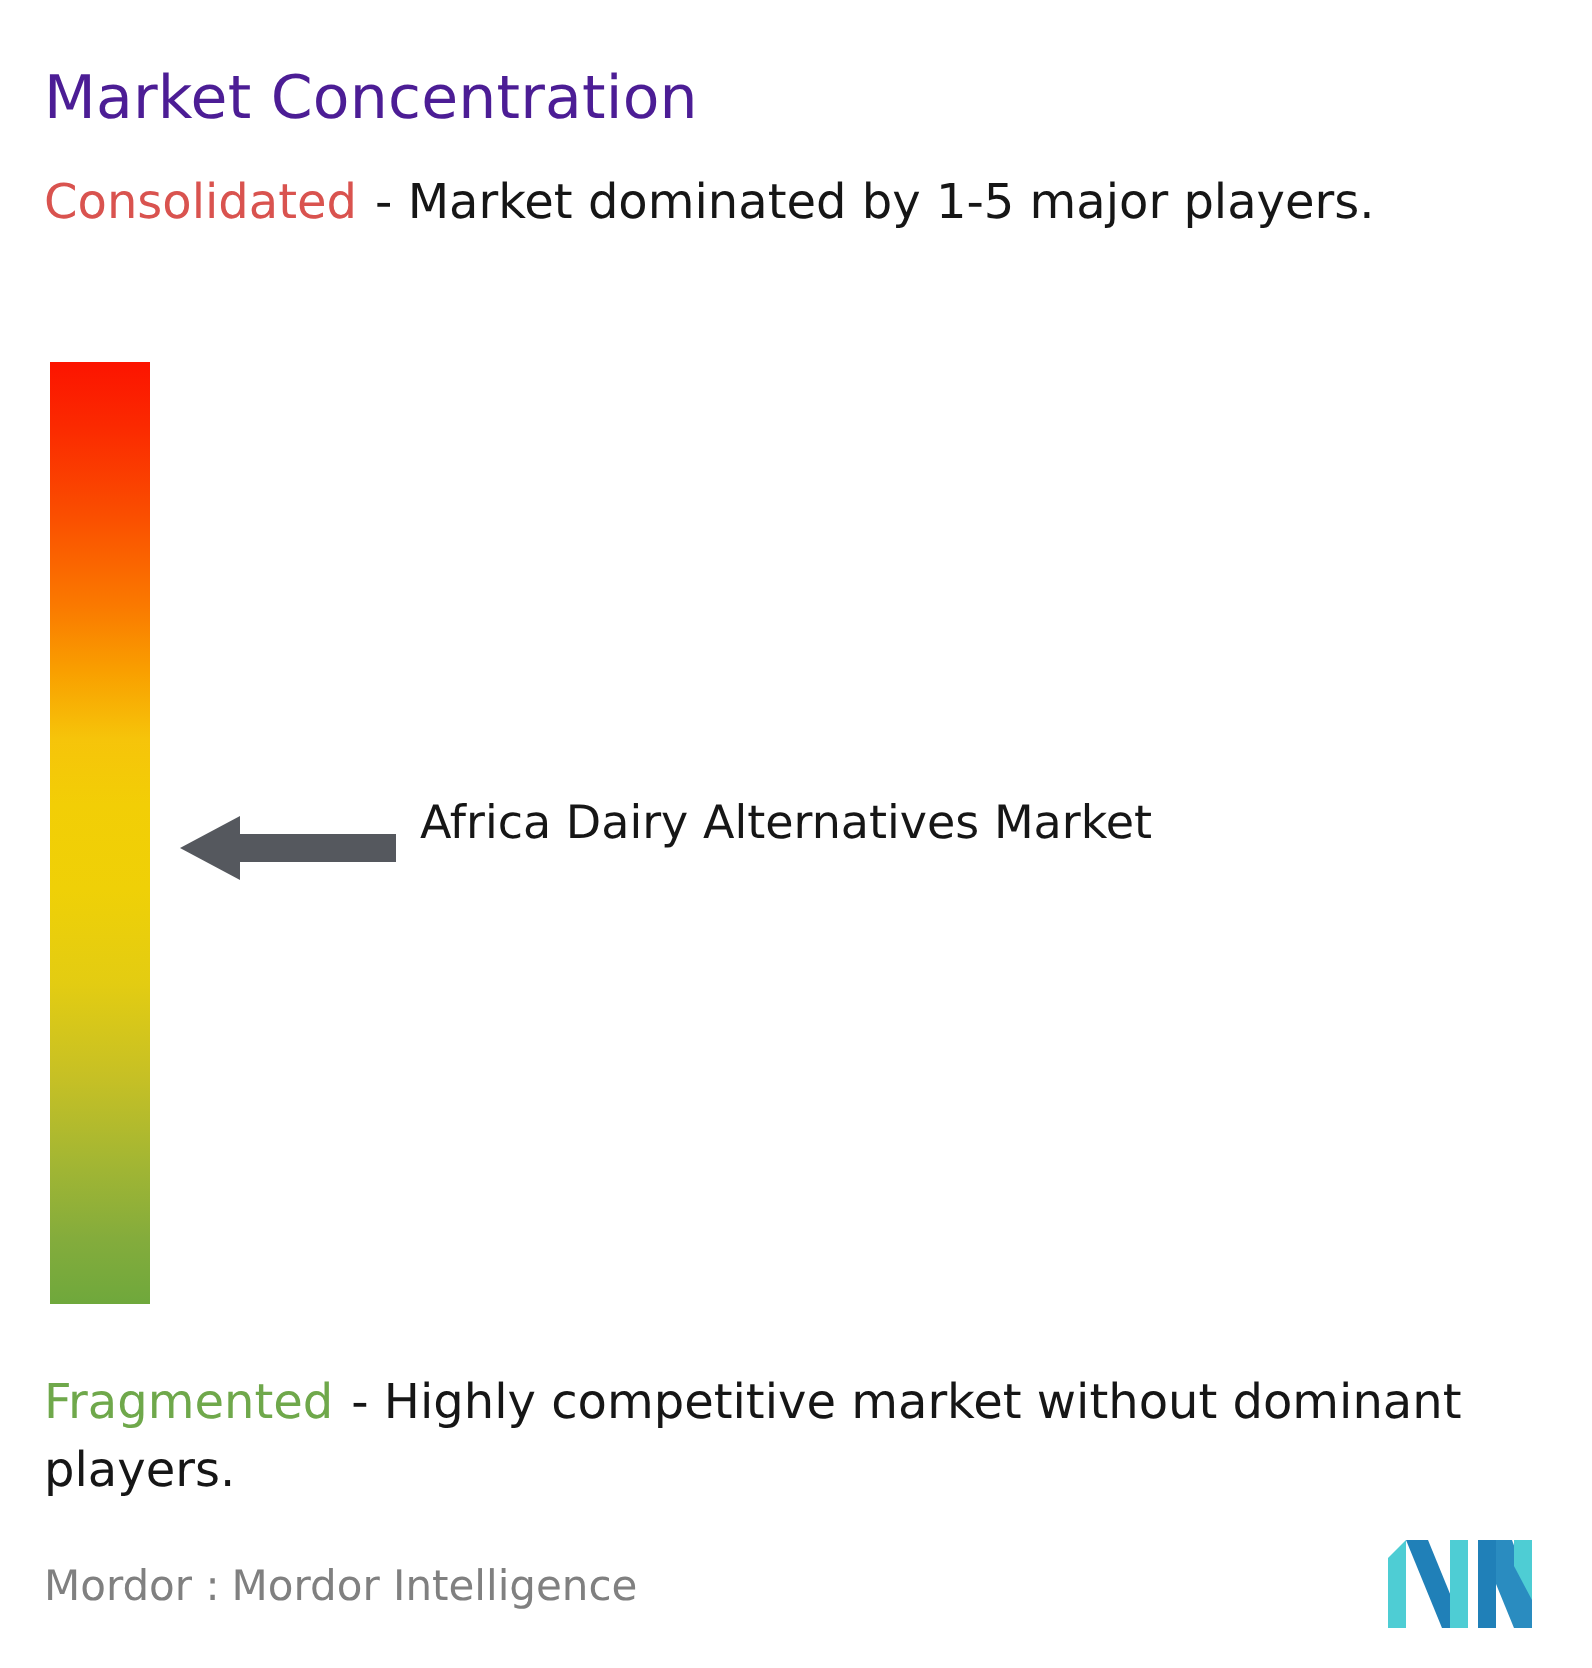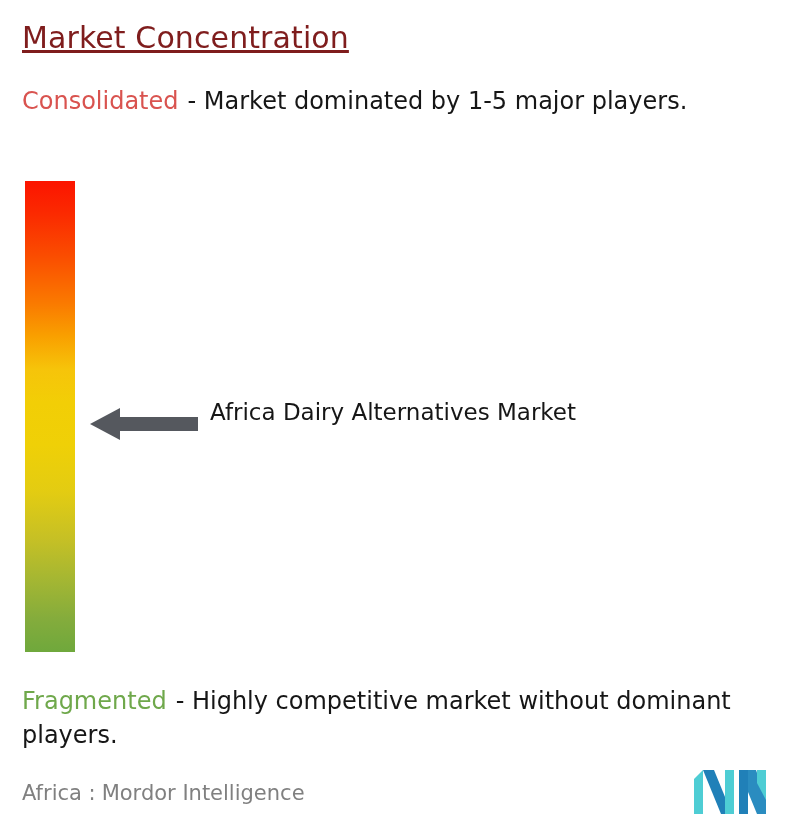--- a/index.html
+++ b/index.html
@@ -21,28 +21,27 @@
     top: 0;
     width: 796px;
     height: 834px;
     background: #ffffff;
   }
 
   
   #chart-title {
     position: absolute;
     left: 22px;
-    top: 20px;
+    top: 32px;
     font-size: 30px;
     line-height: 36px;
-    color: #7f1d1d;
+    color: #4c1d95;
     font-weight: 400;
     letter-spacing: 0.1px;
     white-space: nowrap;
-    text-decoration: underline;
   }
 
   
   #legend-consolidated {
     position: absolute;
     left: 22px;
     top: 84px;
     width: 752px;
     font-size: 24px;
     line-height: 34px;
@@ -162,21 +161,21 @@
     </svg>
   </div>
 
   <div id="legend-fragmented">
     <span class="legend-term-green">Fragmented</span><span class="legend-gap"></span><span>- Highly competitive market without dominant players.</span>
   </div>
 
   <div id="callout-label">Africa Dairy Alternatives Market</div>
 
   <div id="source-line">
-    <span>Africa :</span><span class="source-gap"></span><span>Mordor Intelligence</span>
+    <span>Mordor :</span><span class="source-gap"></span><span>Mordor Intelligence</span>
   </div>
 
   <div id="brand-logo">
     <svg width="72" height="44" viewBox="0 0 72 44" xmlns="http://www.w3.org/2000/svg">
 
       <polygon points="0,9 9,0 9,44 0,44" fill="#4ecdd4"></polygon>
 
       <polygon points="9,0 20,0 38,44 27,44" fill="#2080b8"></polygon>
 
       <polygon points="31,0 40,0 40,44 31,44" fill="#4ecdd4"></polygon>

